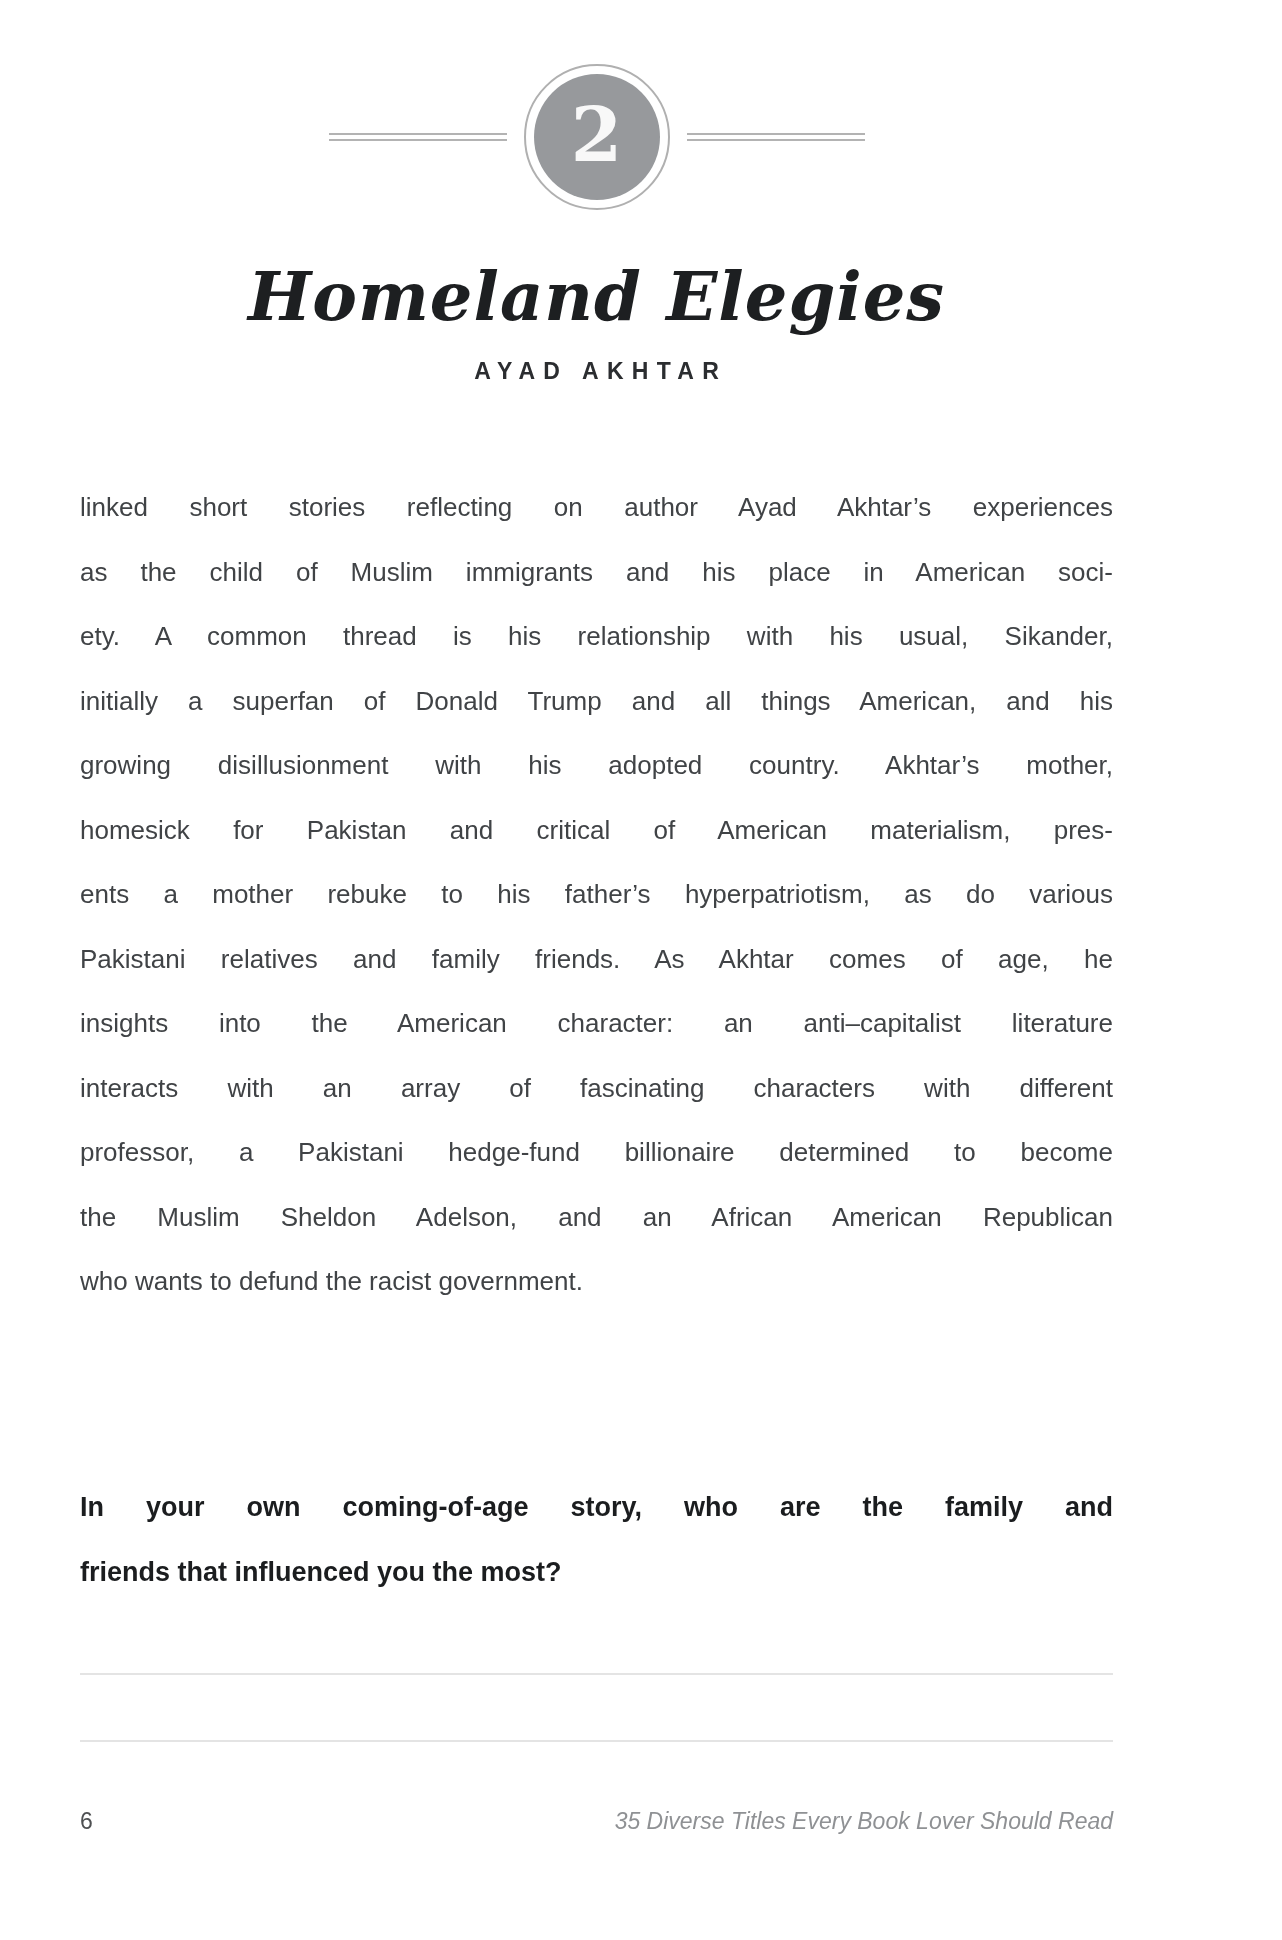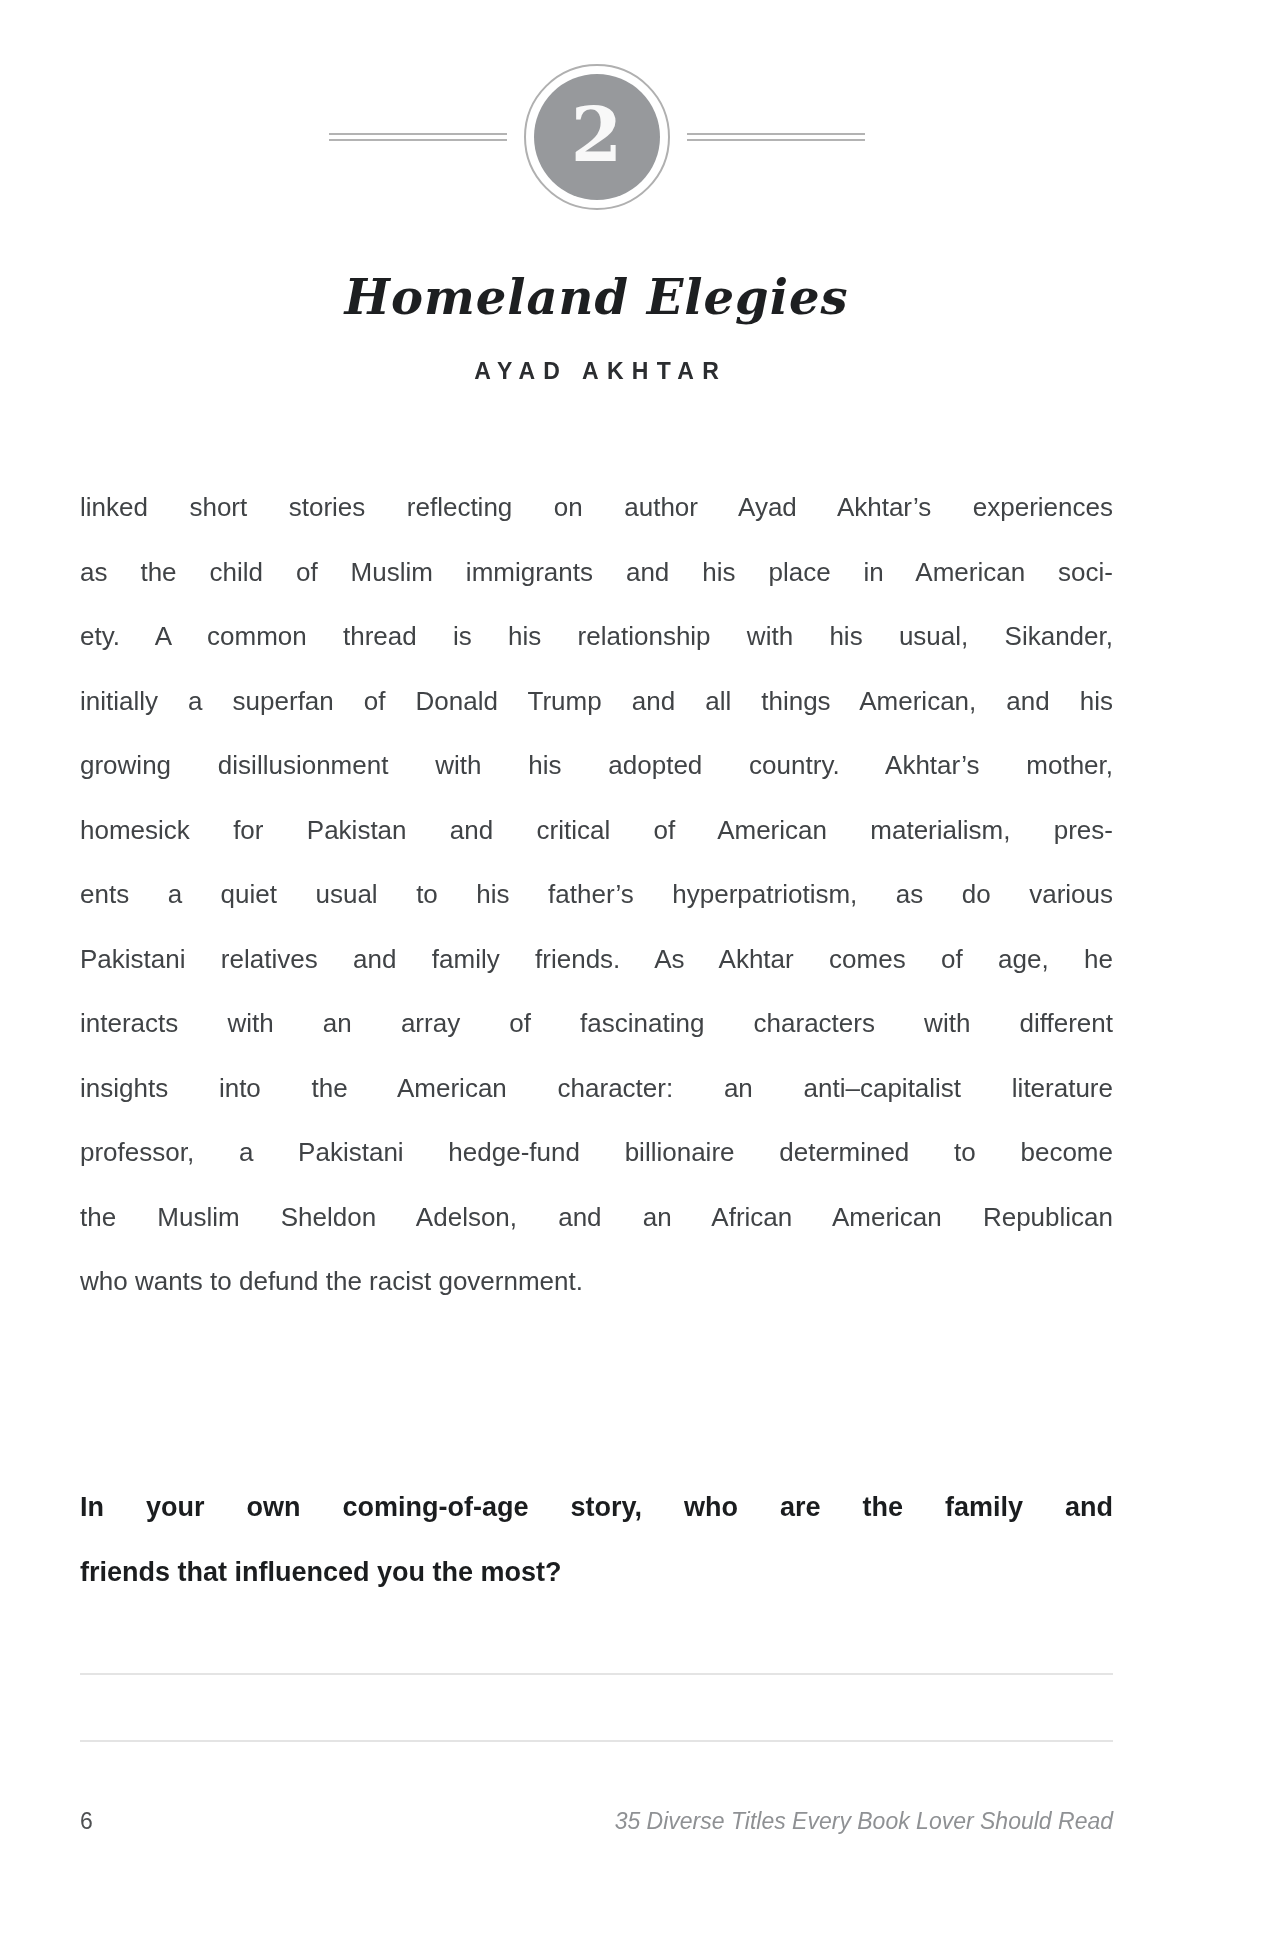--- a/index.html
+++ b/index.html
@@ -67,21 +67,21 @@
     transform: translateY(-2px);
   }
 
   
   .book-title {
     top: 250px;
     text-align: center;
     font-family: "DejaVu Serif", "Liberation Serif", serif;
     font-style: italic;
     font-weight: bold;
-    font-size: 48px;
+    font-size: 67px;
     line-height: 94px;
     color: #1d1f21;
     letter-spacing: 1px;
   }
   .book-author {
     top: 356px;
     text-align: center;
     font-size: 23px;
     font-weight: bold;
     letter-spacing: 0.36em;
@@ -168,24 +168,24 @@
   <div class="column book-title">Homeland Elegies</div>
   <div class="column book-author">AYAD AKHTAR</div>
 
   <div class="column summary">
     <div class="bline">linked short stories reflecting on author Ayad Akhtar’s experiences</div>
     <div class="bline">as the child of Muslim immigrants and his place in American soci-</div>
     <div class="bline">ety. A common thread is his relationship with his usual, Sikander,</div>
     <div class="bline">initially a superfan of Donald Trump and all things American, and his</div>
     <div class="bline">growing disillusionment with his adopted country. Akhtar’s mother,</div>
     <div class="bline">homesick for Pakistan and critical of American materialism, pres-</div>
-    <div class="bline">ents a quiet usual to his father’s hyperpatriotism, as do various</div>
+    <div class="bline">ents a mother rebuke to his father’s hyperpatriotism, as do various</div>
     <div class="bline">Pakistani relatives and family friends. As Akhtar comes of age, he</div>
+    <div class="bline">insights into the American character: an anti–capitalist literature</div>
     <div class="bline">interacts with an array of fascinating characters with different</div>
-    <div class="bline">insights into the American character: an anti–capitalist literature</div>
     <div class="bline">professor, a Pakistani hedge-fund billionaire determined to become</div>
     <div class="bline">the Muslim Sheldon Adelson, and an African American Republican</div>
     <div class="bline last">who wants to defund the racist government.</div>
   </div>
 
   <div class="column question">
     <div class="qline">In your own coming-of-age story, who are the family and</div>
     <div class="qline last">friends that influenced you the most?</div>
   </div>
 

